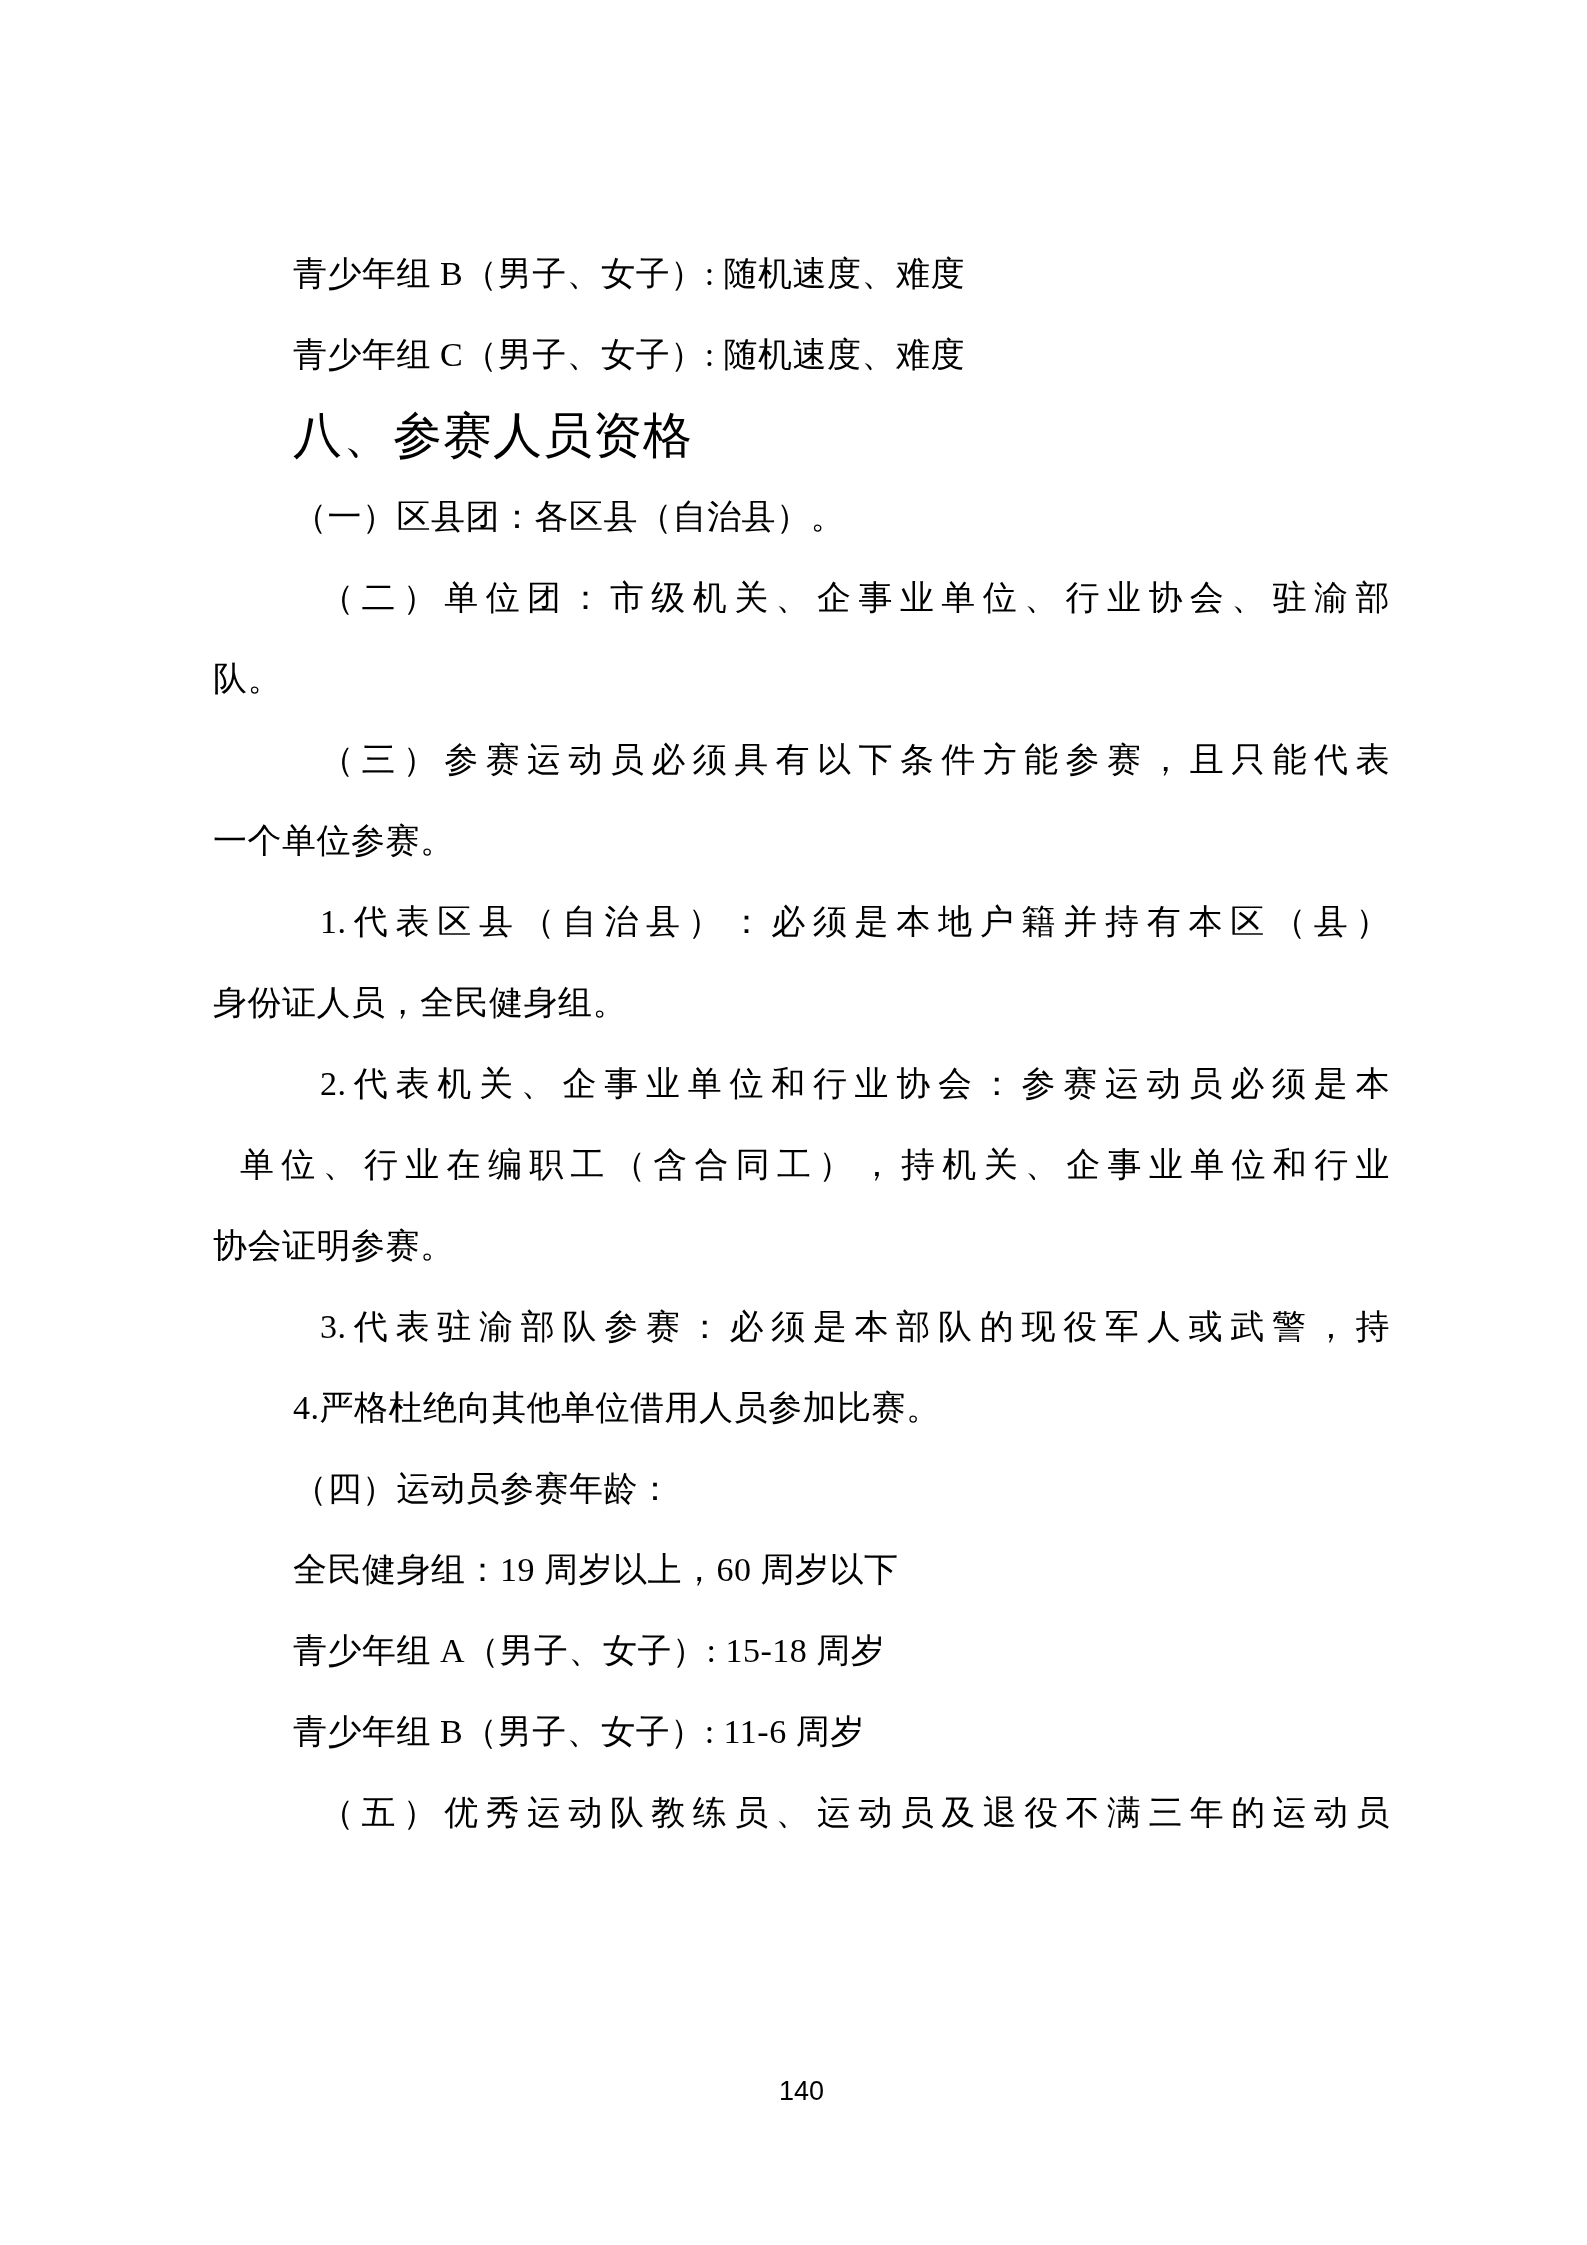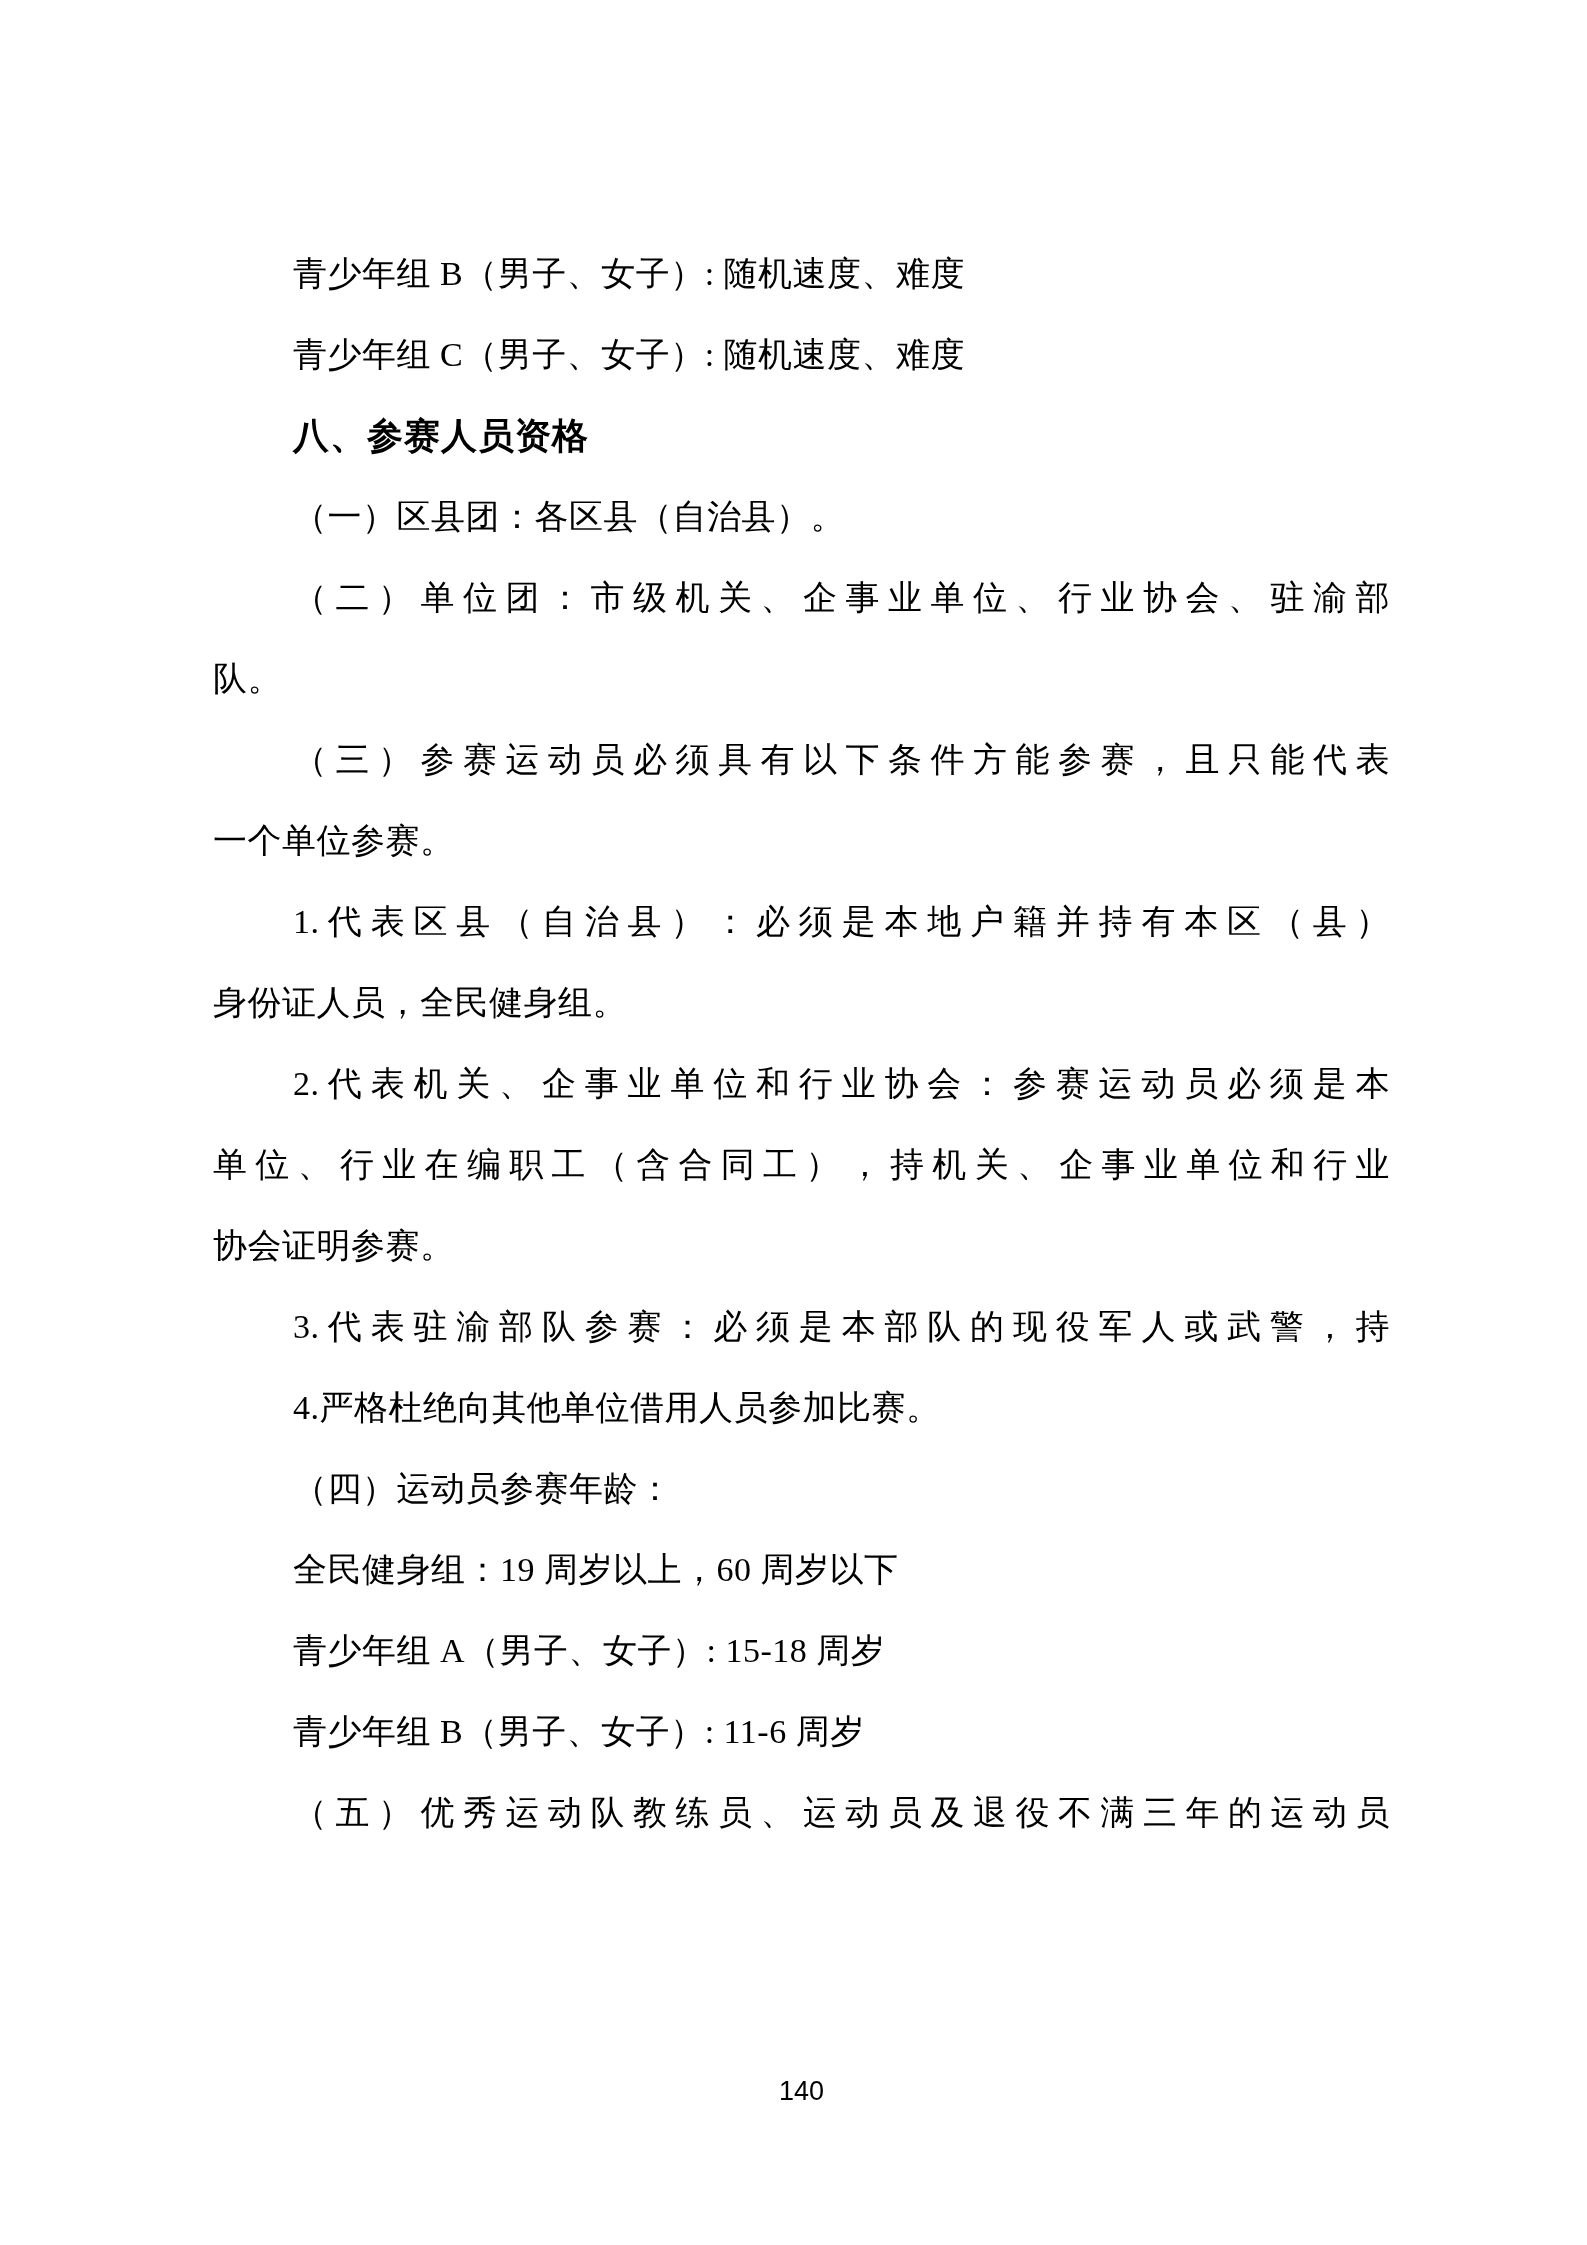--- a/index.html
+++ b/index.html
@@ -31,25 +31,26 @@
     white-space: nowrap;
     text-align: left;
   }
   .line.indent {
     text-indent: 80px;
   }
   .line.fill {
     white-space: normal;
     text-align: justify;
     text-align-last: justify;
+    margin-left: 27px;
   }
   .line.heading {
     font-family: "Liberation Sans", "DejaVu Sans", sans-serif;
-    font-weight: bold;
-    font-size: 36px;
+    font-weight: normal;
+    font-size: 49px;
     letter-spacing: 1px;
   }
   .page-footer {
     position: absolute;
     left: 0;
     top: 2075px;
     width: 100%;
     text-align: center;
     font-family: "Liberation Sans", "DejaVu Sans", sans-serif;
     font-size: 27px;

